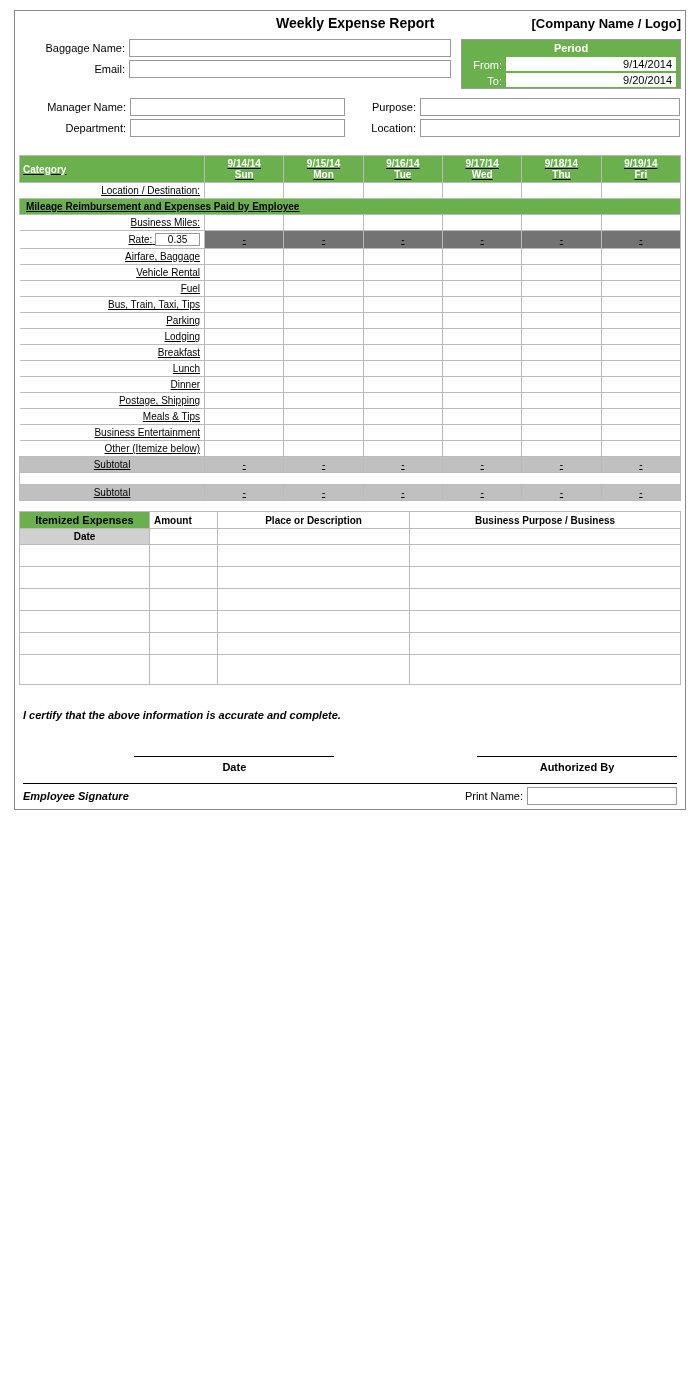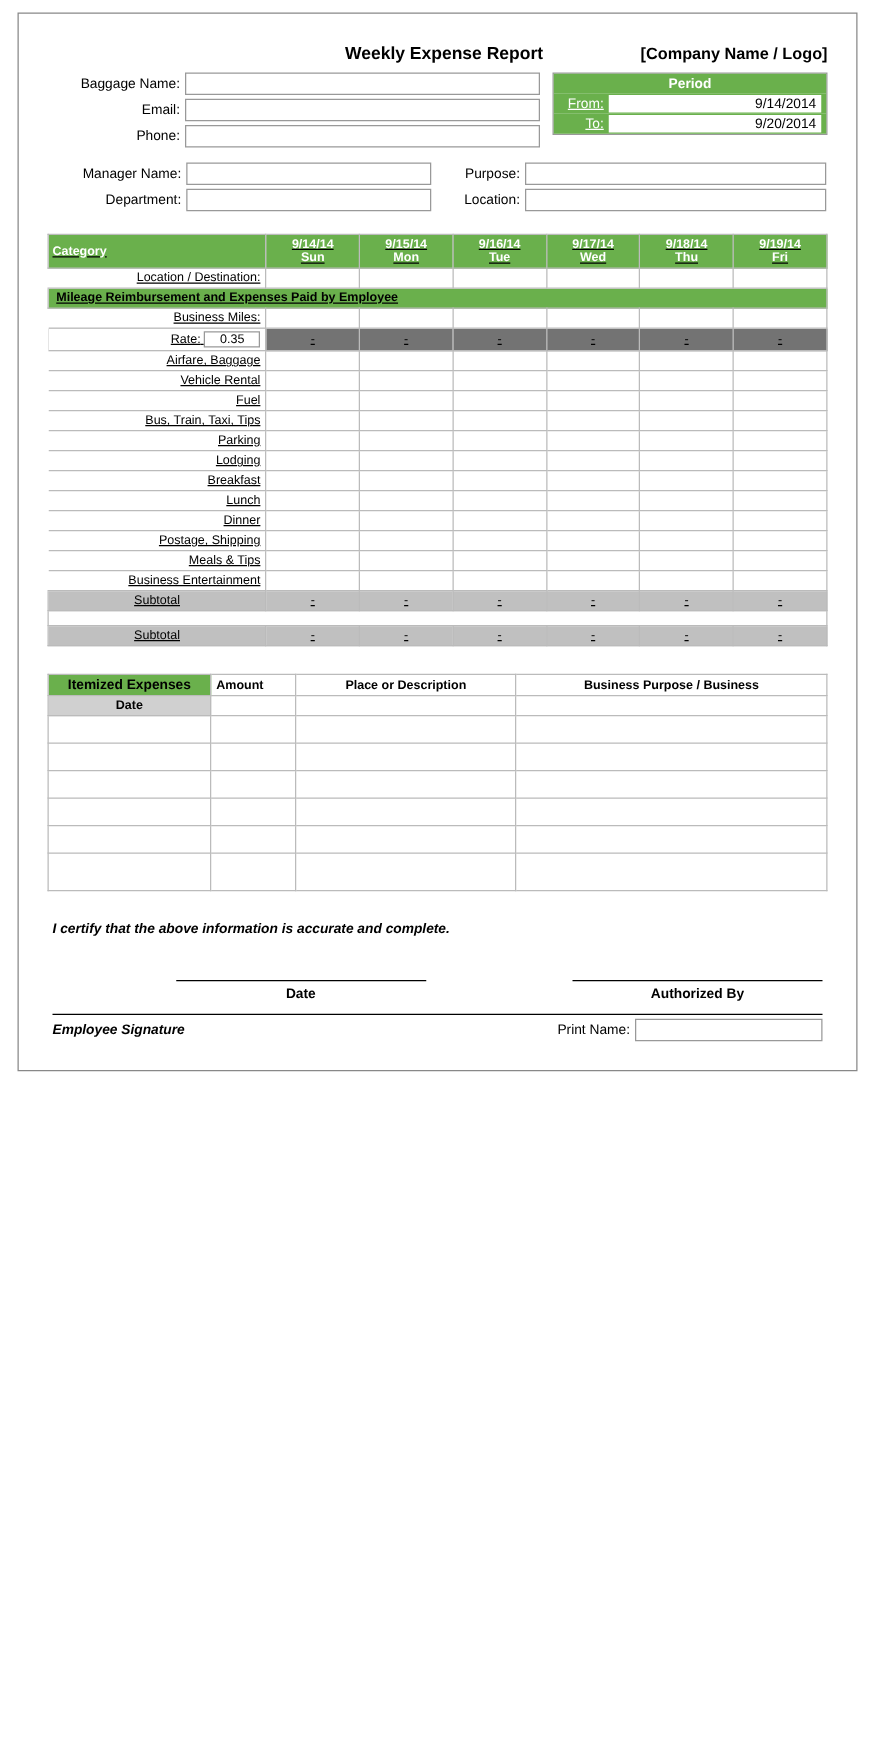--- a/index.html
+++ b/index.html
@@ -71,26 +71,25 @@
     .period-header {
       background: #6ab04c;
       color: #fff;
       text-align: center;
       font-weight: bold;
       padding: 2px 4px;
       font-size: 11px;
     }
     .period-row {
       display: flex;
-      align-items: center;
+      align-items: flex-end;
       background: #6ab04c;
       color: #fff;
       padding: 1px 4px;
       font-size: 11px;
-      text-decoration: underline;
     }
     .period-row .period-label {
       width: 40px;
       text-align: right;
       padding-right: 4px;
     }
     .period-row .period-val {
       background: #fff;
       color: #000;
       flex: 1;
@@ -167,21 +166,21 @@
       border: 1px solid #999;
       width: 45px;
       text-align: center;
       font-size: 10px;
     }
 
     
     .itemized-table {
       width: 100%;
       border-collapse: collapse;
-      margin-top: 12px;
+      margin-top: 0;
       margin-bottom: 4px;
       border-radius: 29px;
     }
     .itemized-table th, .itemized-table td {
       border: 1px solid #bbb;
       font-size: 10px;
       padding: 2px 4px;
     }
     .itemized-table .green-cell {
       background: #6ab04c;
@@ -252,21 +251,21 @@
       align-items: center;
       gap: 4px;
     }
     .print-name-input {
       border: 1px solid #999;
       width: 150px;
       height: 18px;
     }
     .outer-border {
       border: 1px solid #888;
-      padding: 23px;
+      padding: 4px;
     }
     .spacer { height: 6px; }
   </style>
 </head>
 <body>
 
 <div class="page">
   <div class="outer-border">
 
     <div class="header">
@@ -276,24 +275,20 @@
     </div>
 
     <div class="info-section">
       <div class="info-left">
         <div class="info-row">
           <div class="info-label">Baggage Name:</div>
           <div class="info-input"></div>
         </div>
         <div class="info-row">
           <div class="info-label">Email:</div>
-          <div class="info-input"></div>
-        </div>
-        <div class="info-row">
-          <div class="info-label">Phone:</div>
           <div class="info-input"></div>
         </div>
       </div>
       <div class="info-right">
         <div class="period-box">
           <div class="period-header">Period</div>
           <div class="period-row">
             <span class="period-label">From:</span>
             <span class="period-val">9/14/2014</span>
           </div>
@@ -500,20 +495,29 @@
         </tr>
         <tr>
           <td class="label-cell">Business Entertainment</td>
           <td class="data-cell"></td>
             <td class="data-cell"></td>
           <td class="data-cell"></td>
             <td class="data-cell"></td>
           <td class="data-cell"></td>
             <td class="data-cell"></td>
         </tr>
+        <tr>
+          <td class="label-cell">Other (Itemize below)</td>
+          <td class="data-cell"></td>
+            <td class="data-cell"></td>
+          <td class="data-cell"></td>
+            <td class="data-cell"></td>
+          <td class="data-cell"></td>
+            <td class="data-cell"></td>
+        </tr>
 
         <tr class="gray-row">
           <td class="subtotal-label">Subtotal</td>
           <td class="data-cell">-</td>
           <td class="data-cell">-</td>
           <td class="data-cell">-</td>
           <td class="data-cell">-</td>
           <td class="data-cell">-</td>
           <td class="data-cell">-</td>
         </tr>

